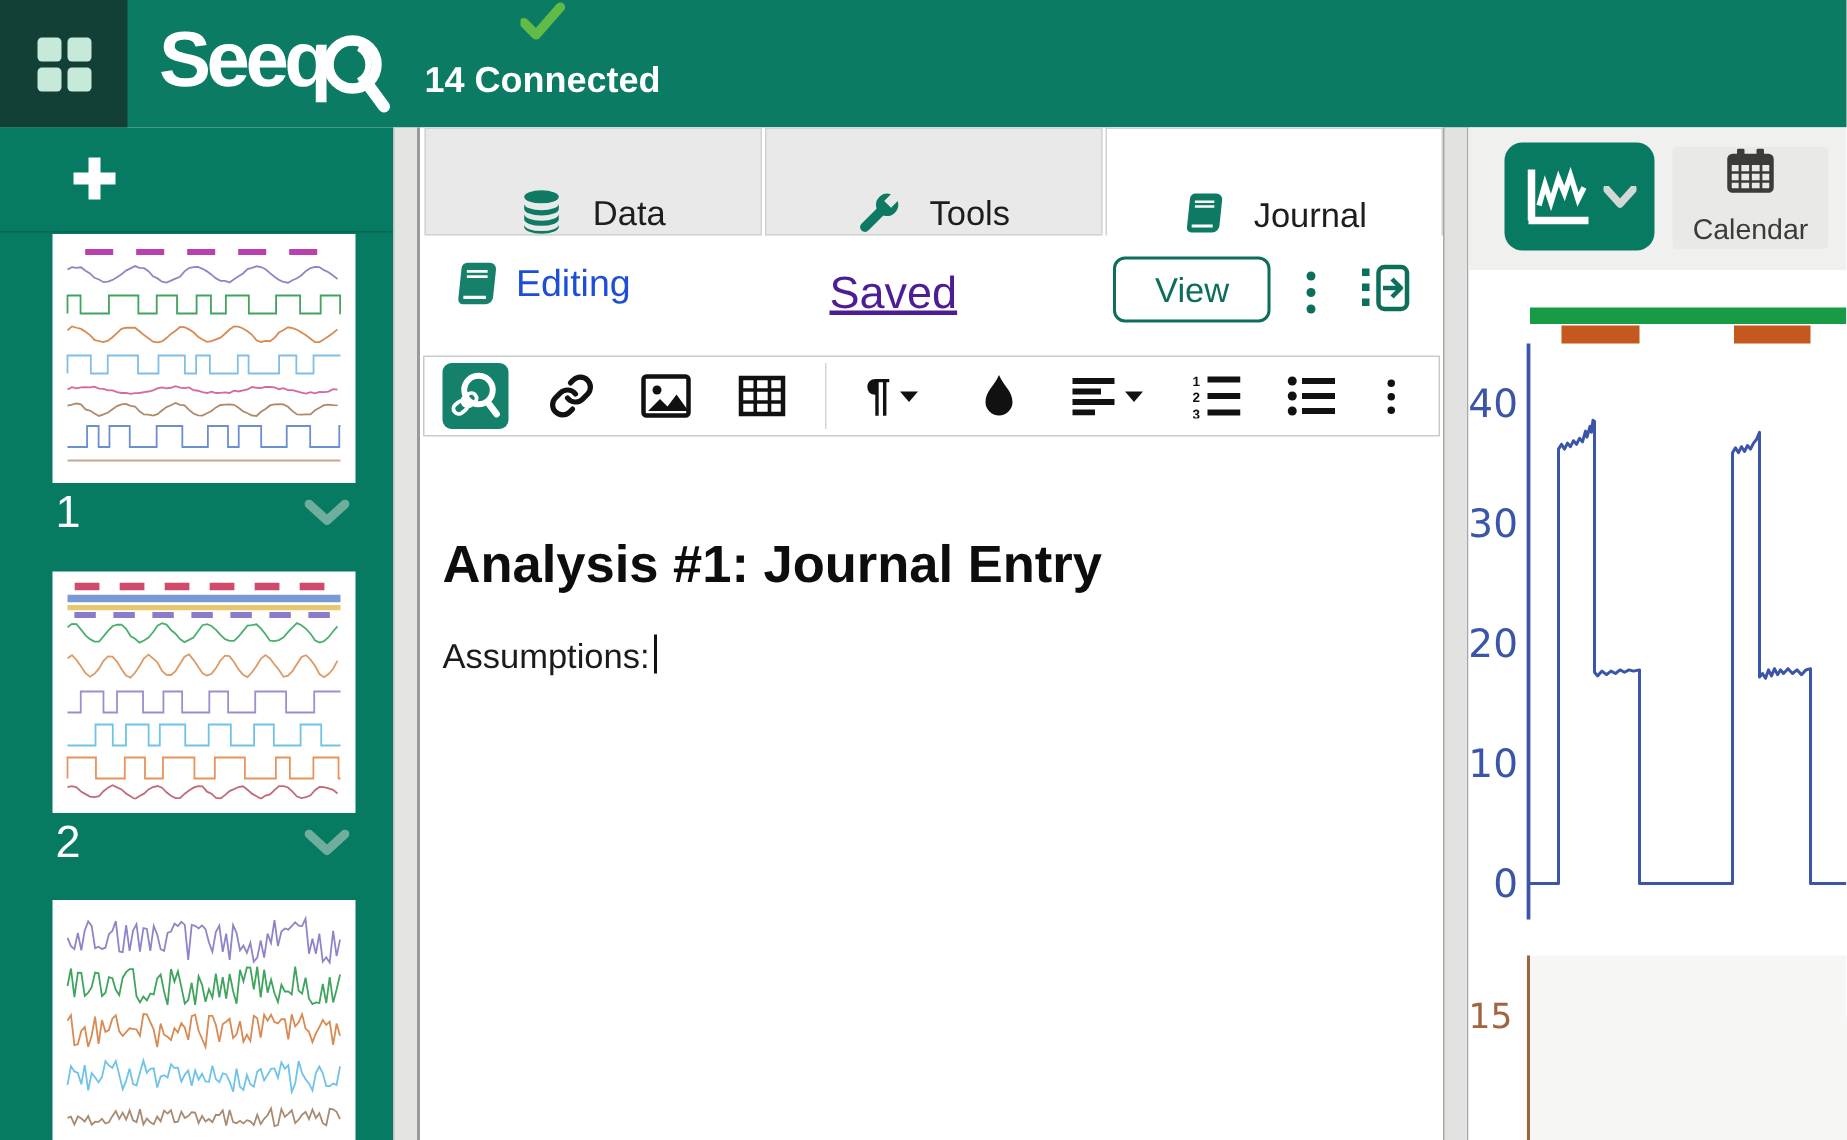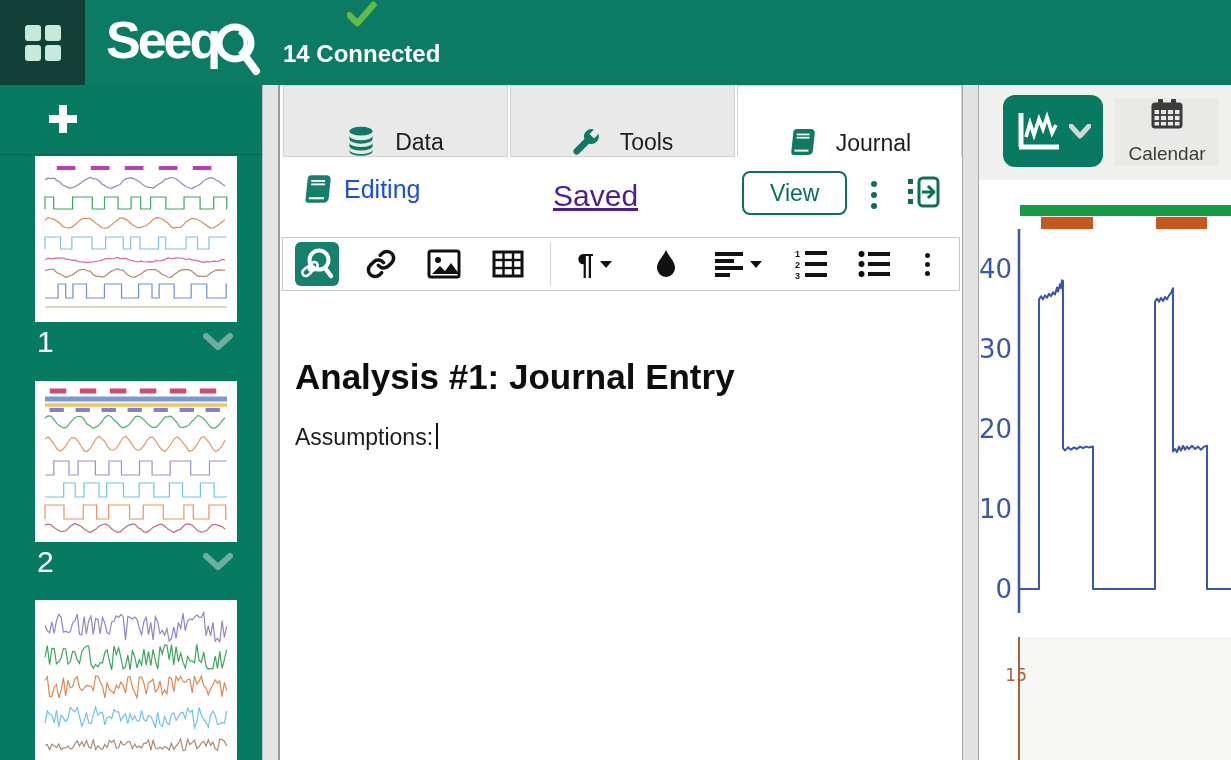--- a/index.html
+++ b/index.html
@@ -72,22 +72,22 @@
   #trend-btn { position:absolute; left:24px; top:10px; width:100px; height:72px; background:#077A61;
     border-radius:12px; display:flex; align-items:center; justify-content:center; gap:8px; cursor:pointer; }
   #calendar-btn { position:absolute; left:136px; top:13px; width:104px; height:68px; background:#E9E9E8;
     border-radius:3px; display:flex; flex-direction:column; align-items:center; justify-content:center;
     gap:14px; cursor:pointer; }
   #calendar-btn .cal-label { font-size:19px; color:#3B3B3A; }
   #chart1 { position:absolute; left:0; top:95px; }
   #chart2 { position:absolute; left:0; top:548px; width:252px; height:127px; }
   #chart2 .lane2-bg { position:absolute; left:41px; top:4px; width:211px; height:123px; background:#F6F6F5; }
   #chart2 .lane2-axis { position:absolute; left:39px; top:4px; width:2px; height:123px; background:#A0623C; }
-  #chart2 .lane2-tick { position:absolute; left:16px; top:32px; width:32px; text-align:right;
-    font-size:17px; color:#A2633F; font-family:"DejaVu Sans", sans-serif; }
+  #chart2 .lane2-tick { position:absolute; left:0px; top:32px; width:32px; 
+    font-size:23px; color:#A2633F; font-family:"DejaVu Sans", sans-serif; }
 </style>
 </head>
 <body>
 
 <div id="topbar">
   <div id="apps-btn">
     <svg width="38" height="38" viewBox="0 0 38 38">
       <rect x="1" y="1" width="16" height="16" rx="3" fill="#C6E9D9"></rect>
       <rect x="21" y="1" width="16" height="16" rx="3" fill="#C6E9D9"></rect>
       <rect x="1" y="21" width="16" height="16" rx="3" fill="#C6E9D9"></rect>

